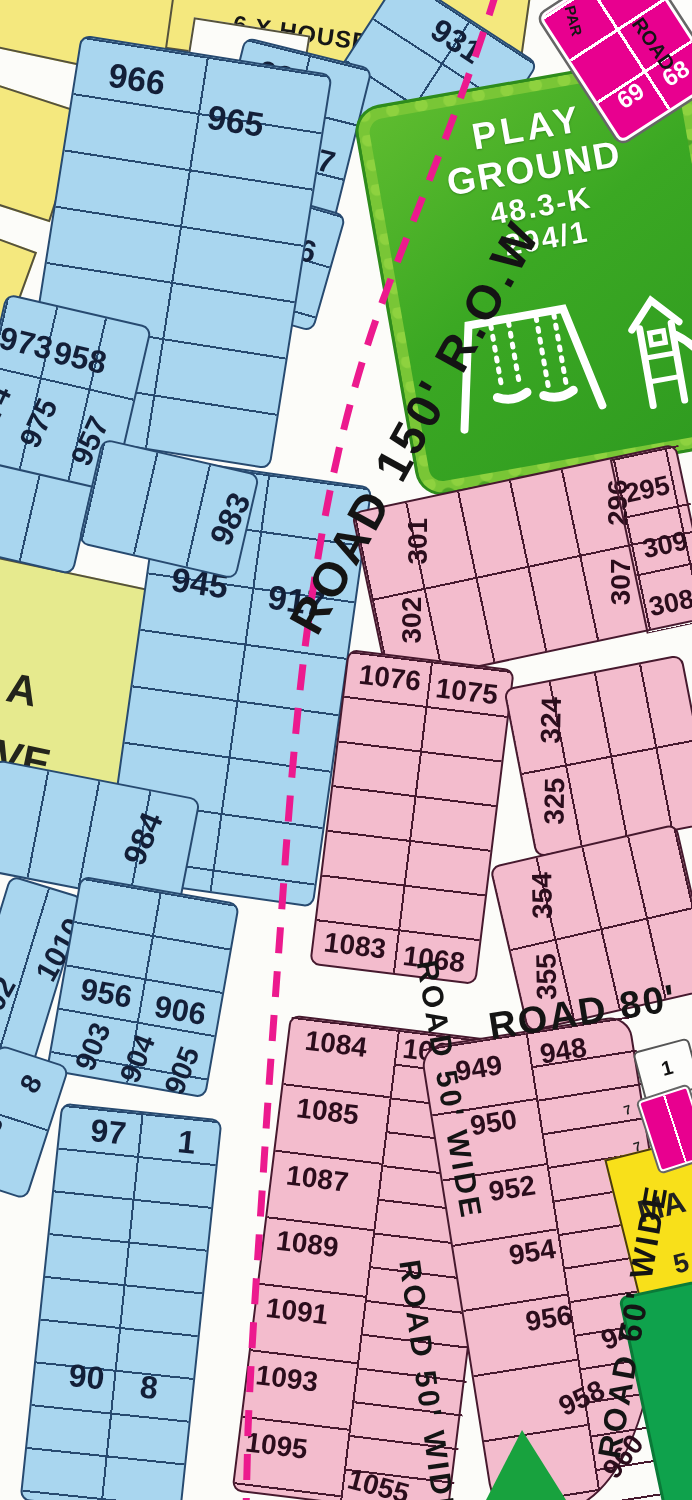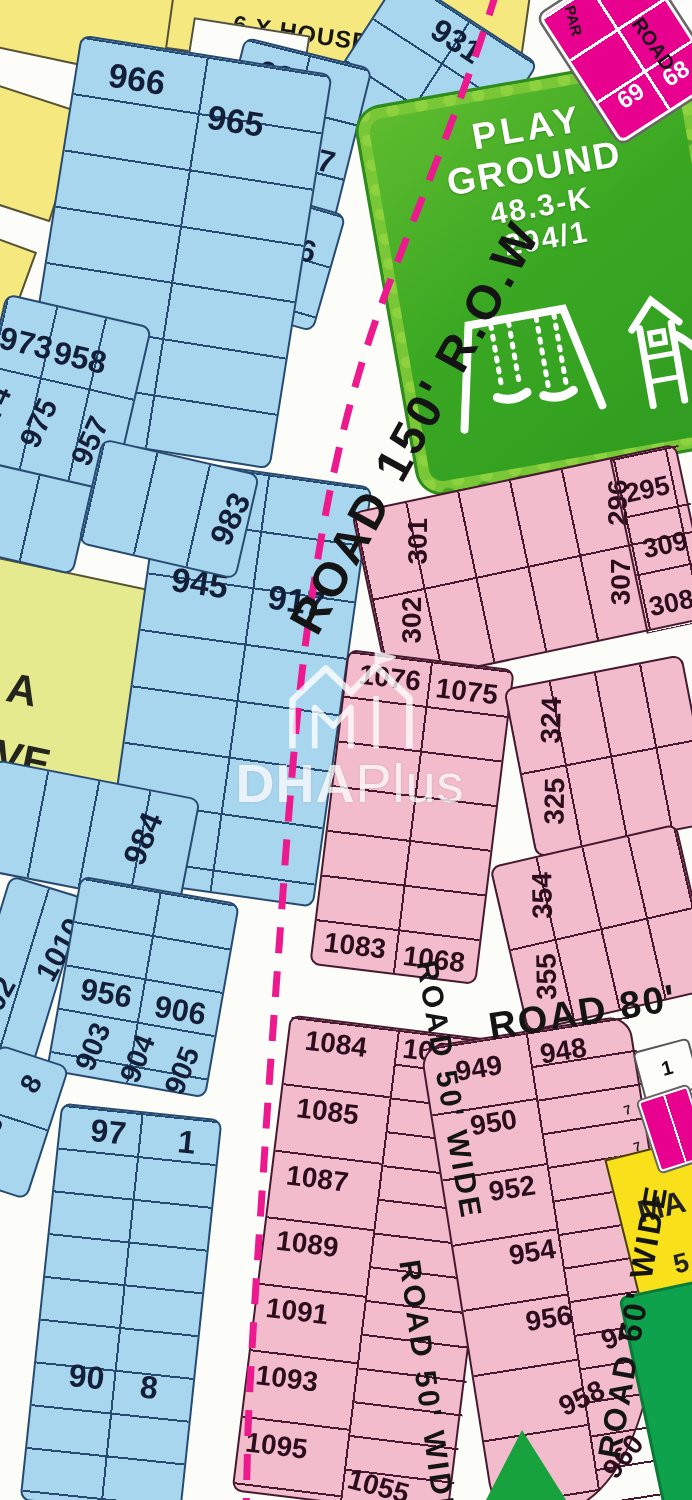--- a/index.html
+++ b/index.html
@@ -253,23 +253,14 @@
   <div class="blk" style="left:486px;top:1430px;width:80px;height:70px;z-index:2;
               background:#18a23e;clip-path:polygon(45% 0,0 100%,100% 100%)"></div>
 
   <svg width="692" height="1500" style="position:absolute;left:0;top:0;z-index:6;pointer-events:none">
     <path d="M 497 -10 C 460 110, 420 200, 383 300 C 350 390, 330 480, 316 570
              C 300 670, 293 760, 286 850 C 279 950, 272 1040, 266 1130
              C 260 1230, 252 1330, 248 1430 L 246 1510" fill="none" stroke="#ec1a8e" stroke-width="7" stroke-dasharray="26 18"></path>
   </svg>
   <span class="roadlbl" style="left:282px;top:618px;font-size:48px;transform:rotate(-61deg);transform-origin:0 0;letter-spacing:4px">ROAD 150' R.O.W</span>
 
-  <div class="wm">
-    <svg viewBox="0 0 144 112" style="width:134px;height:104px" fill="none" stroke="rgba(255,255,255,.95)" stroke-width="7" stroke-linejoin="round">
-      <path d="M 10 108 V 56 L 46 22 L 73 48 L 100 20 L 136 54 V 108"></path>
-      <path d="M 34 108 V 64 L 54 84 L 73 64 V 108" stroke-width="6"></path>
-      <path d="M 100 20 V 4 L 120 10 L 100 17" fill="rgba(255,255,255,.95)" stroke-width="3"></path>
-      <path d="M 100 52 V 108" stroke-width="6"></path>
-    </svg>
-    <div class="wm-text"><b>DHA</b><i>Plus</i></div>
-  </div>
 
 </div>
 
 </body></html>

